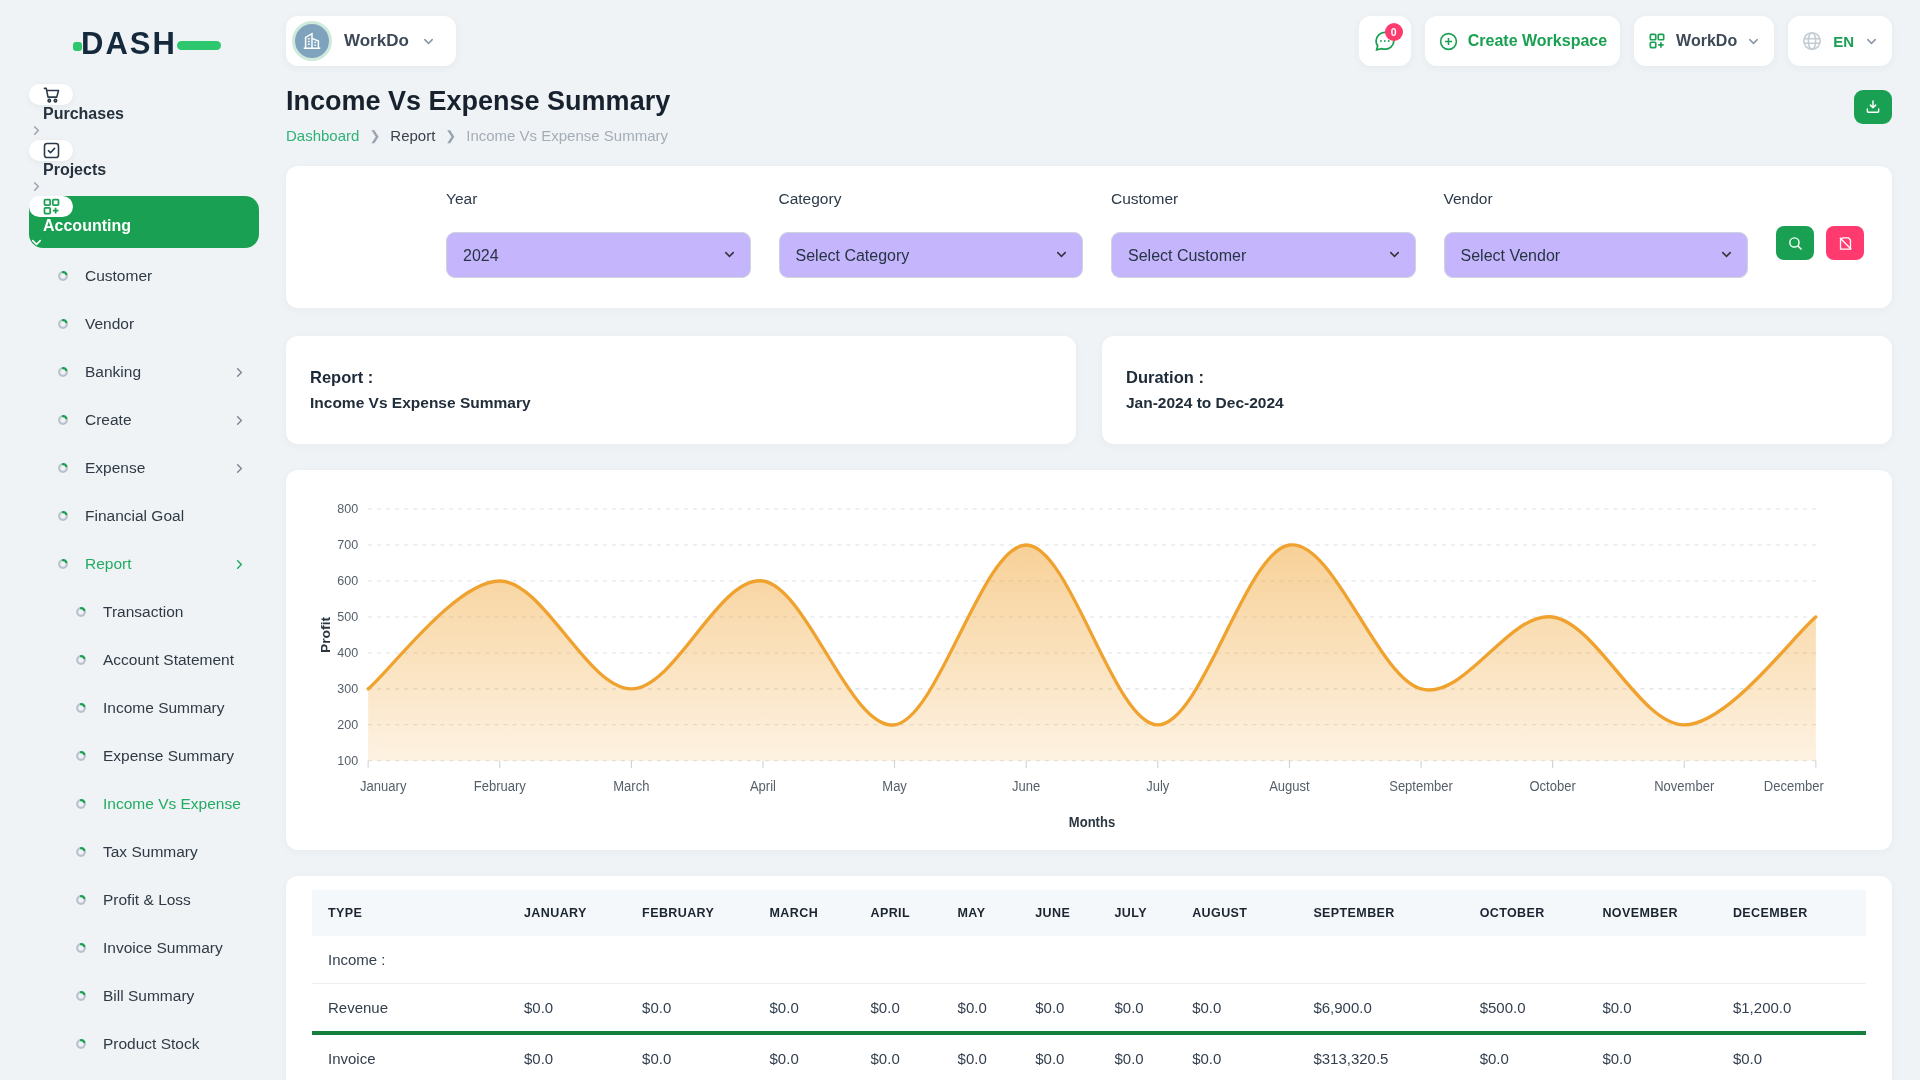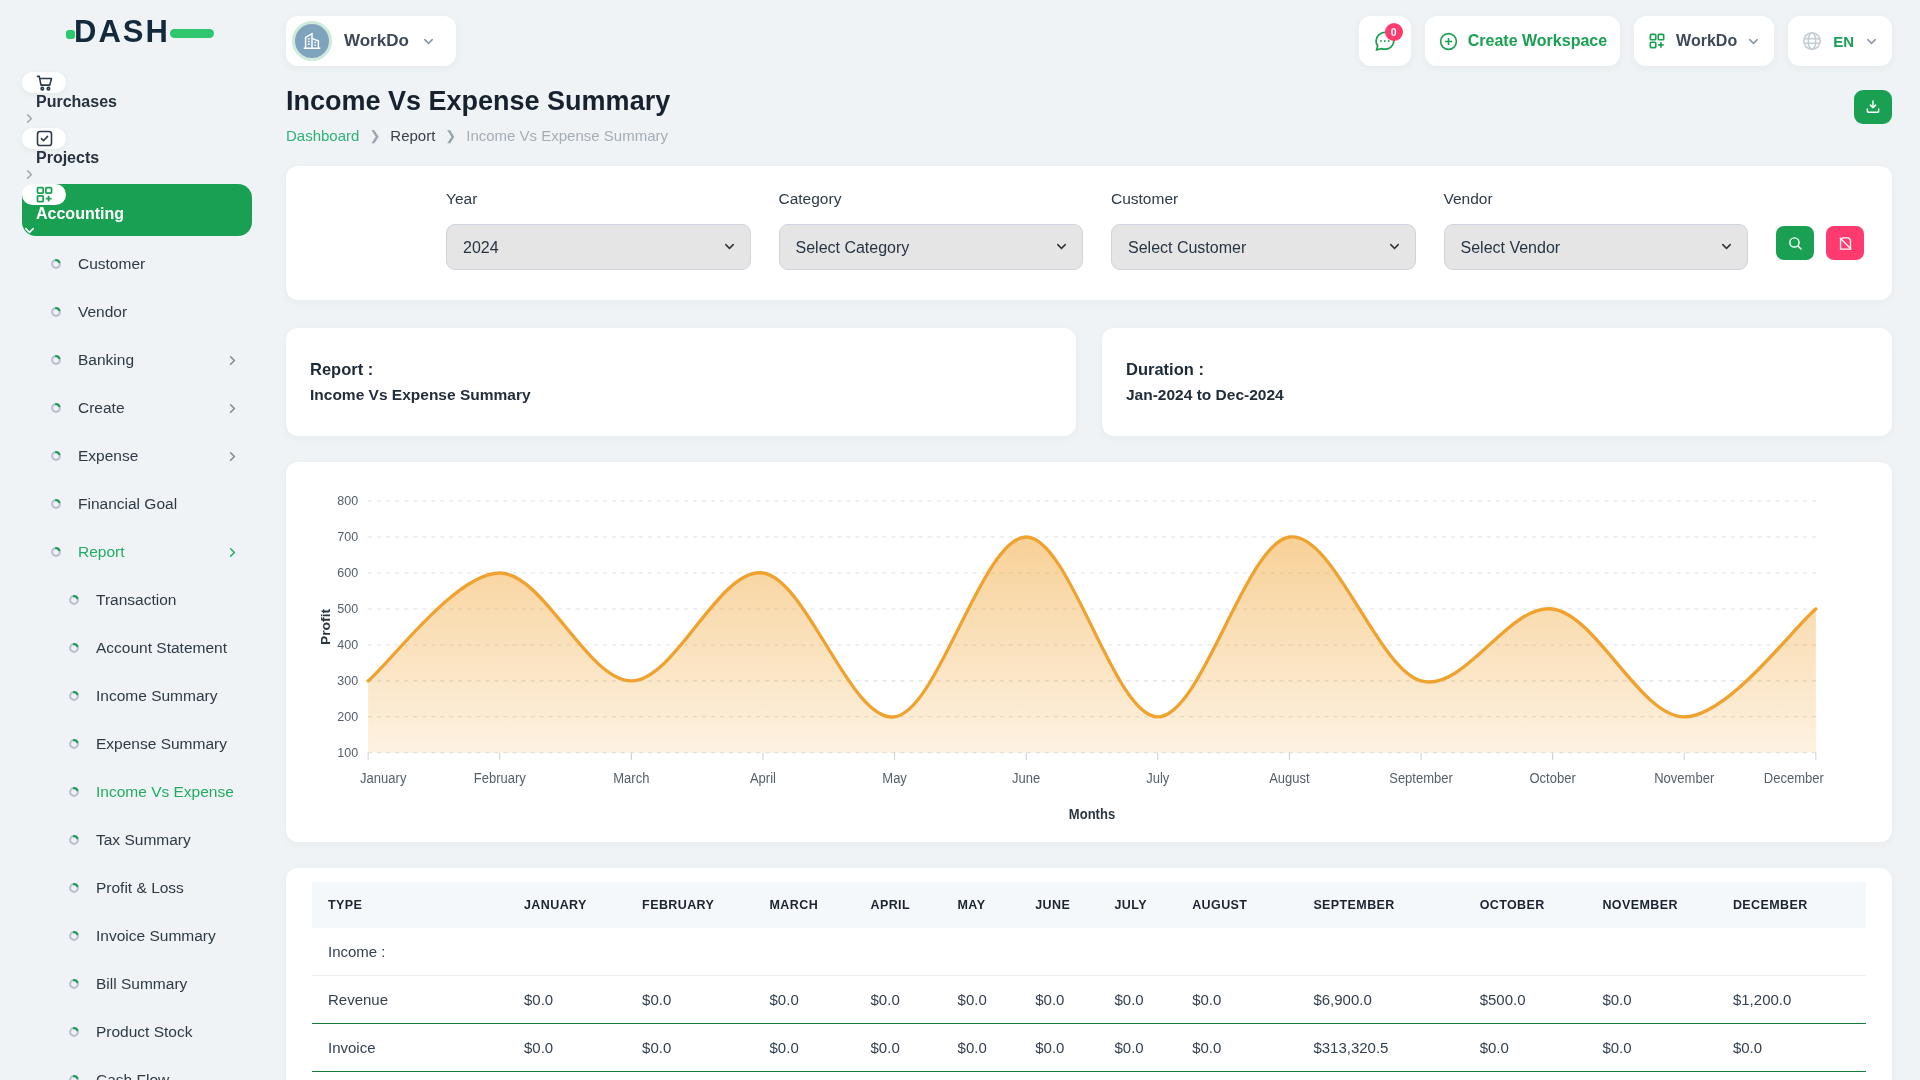--- a/index.html
+++ b/index.html
@@ -8,21 +8,21 @@
     font-family:"Liberation Sans", sans-serif;
     background:#eff3f5;
     color:#27323f;
   }
   :root{
     --green:#1aa053; --green-soft:#2dc76d; --pink:#ff3a6e;
     --dark:#15202e; --gray:#8a97a5; --border:#cdd4dc;
   }
 
   
-  .sidebar{ position:fixed; left:9px; top:0; width:256px; height:836px; padding:0 13px; }
+  .sidebar{ position:fixed; left:16px; top:0; width:256px; height:836px; padding:12px 13px; }
   .logo{ height:64px; display:flex; align-items:center; padding-left:52px; position:relative; }
   .logo-text{ font-size:31px; font-weight:800; letter-spacing:2px; color:#14293c; position:relative; }
   .logo-dot{ position:absolute; left:44px; top:30px; width:9px; height:9px; border-radius:3px; background:var(--green-soft); }
   .logo-bar{ position:absolute; left:148px; top:29px; width:44px; height:9px; border-radius:5px; background:var(--green-soft); }
   .nav{ padding-top:8px; }
   .nav-item{ display:flex; align-items:flex-start; height:52px; margin-bottom:4px; border-radius:14px; cursor:pointer;flex-direction:column; }
   .nav-item .tile{ width:44px; height:44px; background:#fff; border-radius:14px; display:flex; align-items:center; justify-content:center; color:#2b3a4a; box-shadow:0 2px 6px rgba(40,60,80,.06); }
   .nav-item .tile svg{ width:21px; height:21px; }
   .nav-item .lbl{ margin-left:14px; font-size:16px; font-weight:600; color:#27323f; flex:1; }
   .nav-item .chev{ color:#9aa4ae; margin-right:10px; display:flex; }
@@ -64,25 +64,25 @@
   .breadcrumb .bc-cur{ color:#a4adb6; }
   .bc-sep{ color:#9aa4ae; font-size:13px; }
   .dl-btn{ width:38px; height:34px; border-radius:9px; background:var(--green); border:none; display:flex; align-items:center; justify-content:center; cursor:pointer; margin-top:4px; }
 
   .card{ background:#fff; border-radius:12px; box-shadow:0 2px 10px rgba(40,60,80,.04); }
 
   .filter-card{ margin-top:22px; padding:24px 28px 30px; display:flex; align-items:flex-start; }
   .filter-spacer{ width:132px; flex:none; }
   .filter-fields{ flex:1; display:flex; gap:28px; }
   .field{ flex:1; }
-  .field label{ font-size:15.5px; color:#2c3a4a; display:block; margin-bottom:16px; }
+  .field label{ font-size:15.5px; color:#2c3a4a; display:block; margin-bottom:24px; }
   .select-wrap{ position:relative; }
   .select-wrap select{
     width:100%; height:46px; appearance:none; -webkit-appearance:none;
-    border:1px solid var(--border); border-radius:9px; background:#e5e5e5;
+    border:1px solid var(--border); border-radius:9px; background:#c4b5fd;
     padding:0 36px 0 16px; font-size:16px; color:#273444; font-family:inherit; cursor:pointer;
   }
   .select-wrap .sel-chev{ position:absolute; right:14px; top:15px; pointer-events:none; color:#333; }
   .filter-btns{ display:flex; gap:12px; margin-left:28px; margin-top:36px; }
   .sq-btn{ width:38px; height:34px; border:none; border-radius:8px; display:flex; align-items:center; justify-content:center; cursor:pointer; }
   .sq-btn.green{ background:var(--green); }
   .sq-btn.pink{ background:var(--pink); }
 
   .summary-row{ display:flex; gap:26px; margin-top:28px; }
   .summary-card{ flex:1; padding:32px 24px; }
@@ -96,21 +96,21 @@
   .axis-label{ font-size:13px; font-weight:700; fill:#2b3640; font-family:"Liberation Sans",sans-serif; }
 
   .table-card{ margin-top:26px; padding:14px 26px 26px; }
   table{ width:100%; border-collapse:collapse; table-layout:fixed; }
   thead th{
     background:#f5f8fa; text-align:left; font-size:12.5px; font-weight:700;
     color:#1b2430; text-transform:uppercase; letter-spacing:.4px;
     padding:16px 10px; 
   }
   thead th:first-child{ padding-left:16px; }
-  tbody td{ font-size:15px; color:#333f4d; padding:15px 10px; border-bottom:1px solid #15803d; }
+  tbody td{ font-size:15px; color:#333f4d; padding:15px 10px; border-bottom:4px solid #15803d; }
   tbody td:first-child{ padding-left:16px; }
   tbody tr.section td{ border-bottom:1px solid #edf0f3; }
 </style>
 </head>
 <body>
 
 <aside class="sidebar">
   <div class="logo">
     <span class="logo-dot"></span>
     <span class="logo-text">DASH</span>

